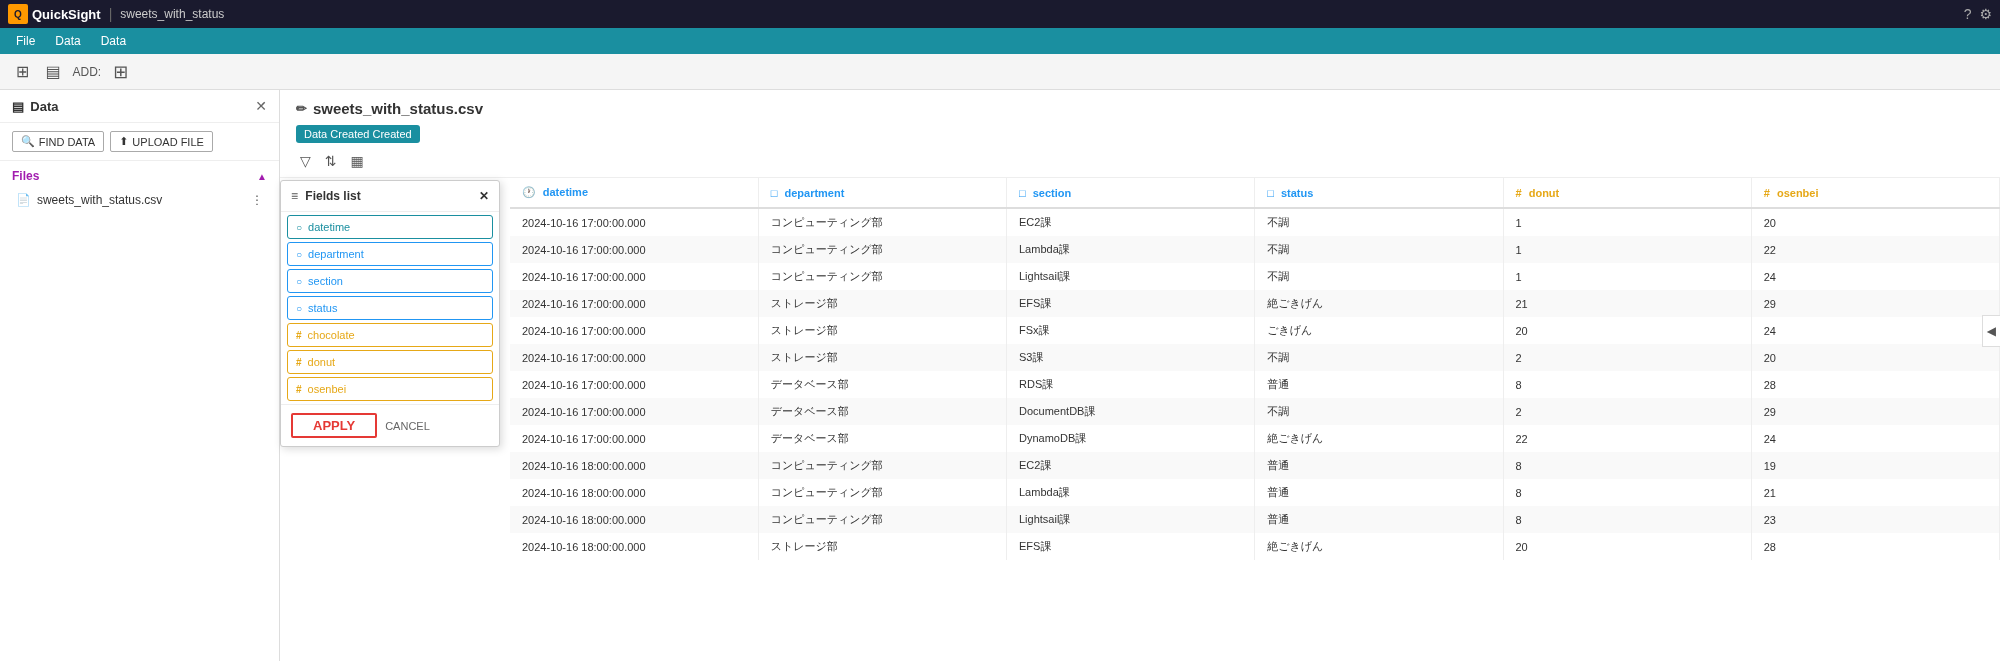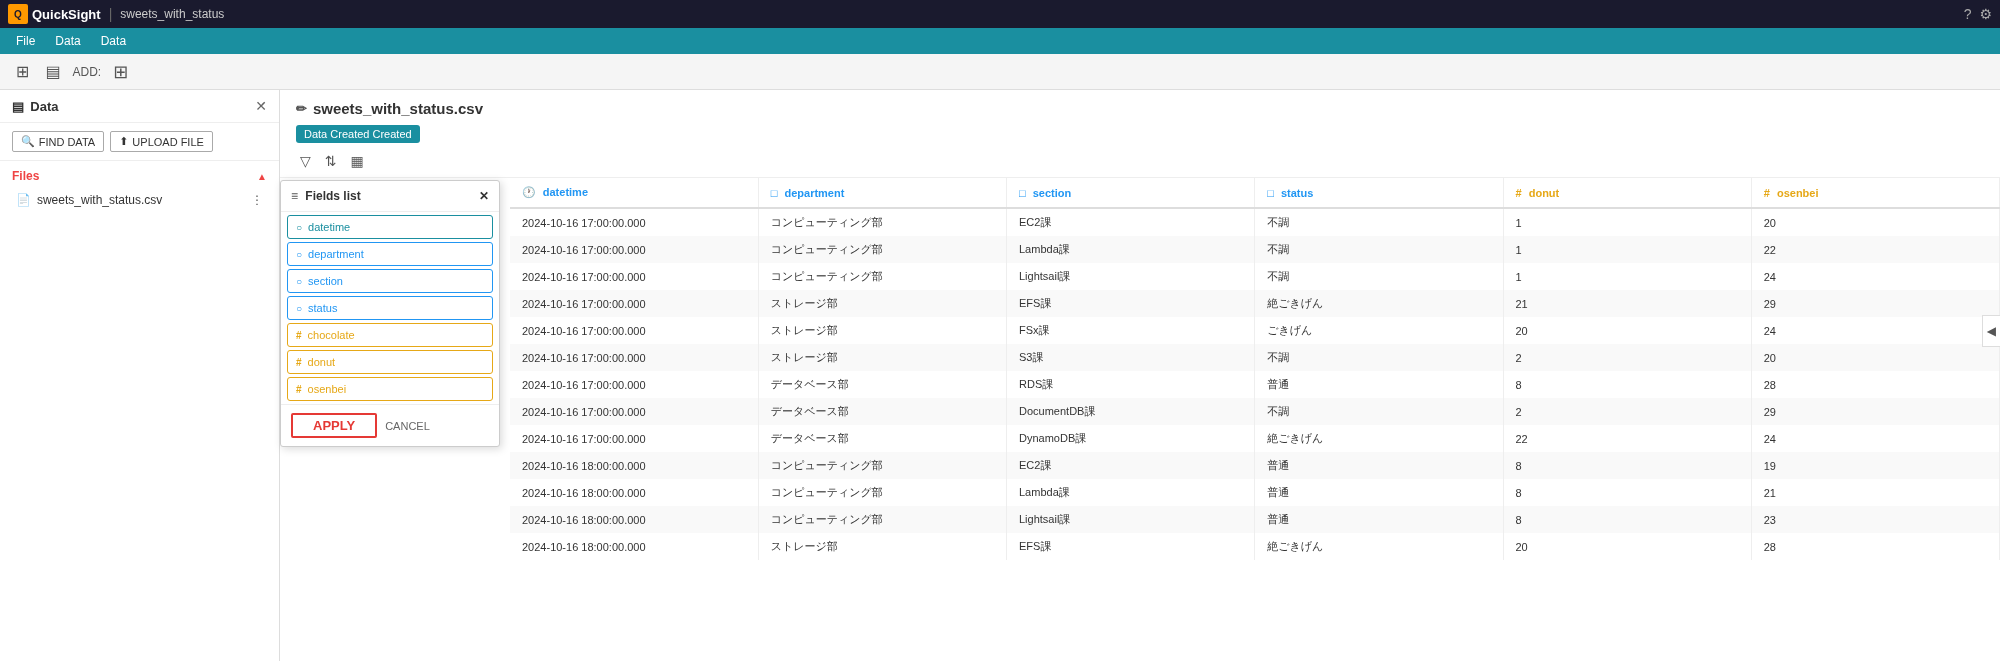--- a/index.html
+++ b/index.html
@@ -117,21 +117,21 @@
       font-size: 11px;
       padding: 3px 8px;
       border-radius: 2px;
       cursor: pointer;
     }
     #sidebar-files {
       padding: 8px 12px;
     }
     .files-header {
       display: flex; align-items: center; justify-content: space-between;
-      font-size: 12px; font-weight: 600; color: #ef4444;
+      font-size: 12px; font-weight: 600; color: #a21caf;
       margin-bottom: 6px;
     }
     .files-header .chevron { font-size: 10px; }
     .file-item {
       display: flex; align-items: center; justify-content: space-between;
       padding: 4px 4px;
       border-radius: 2px;
     }
     .file-item-left {
       display: flex; align-items: center; gap: 6px;

